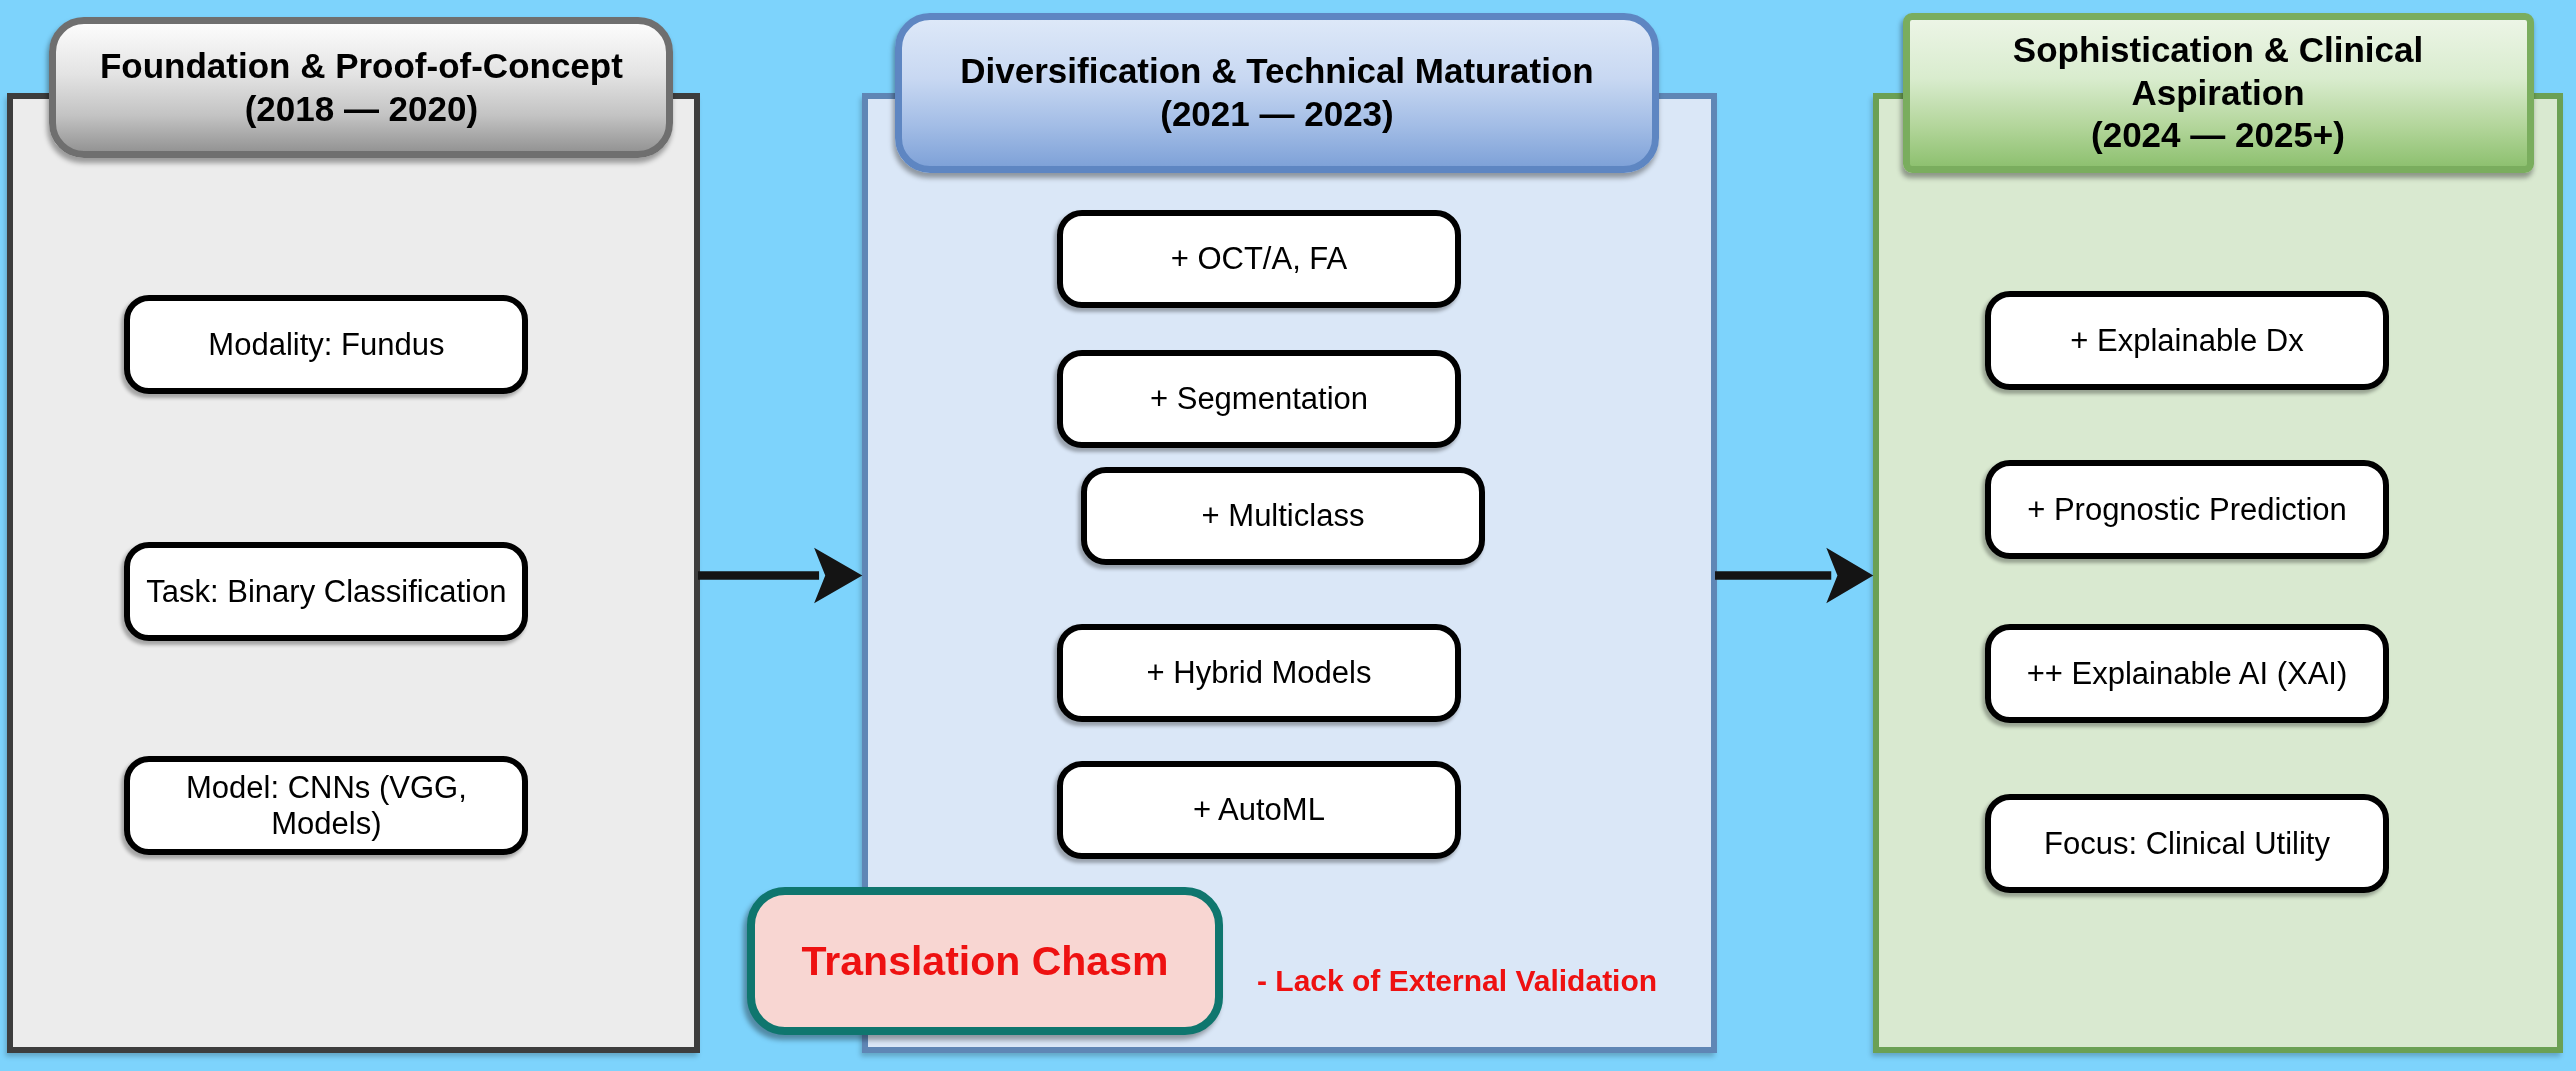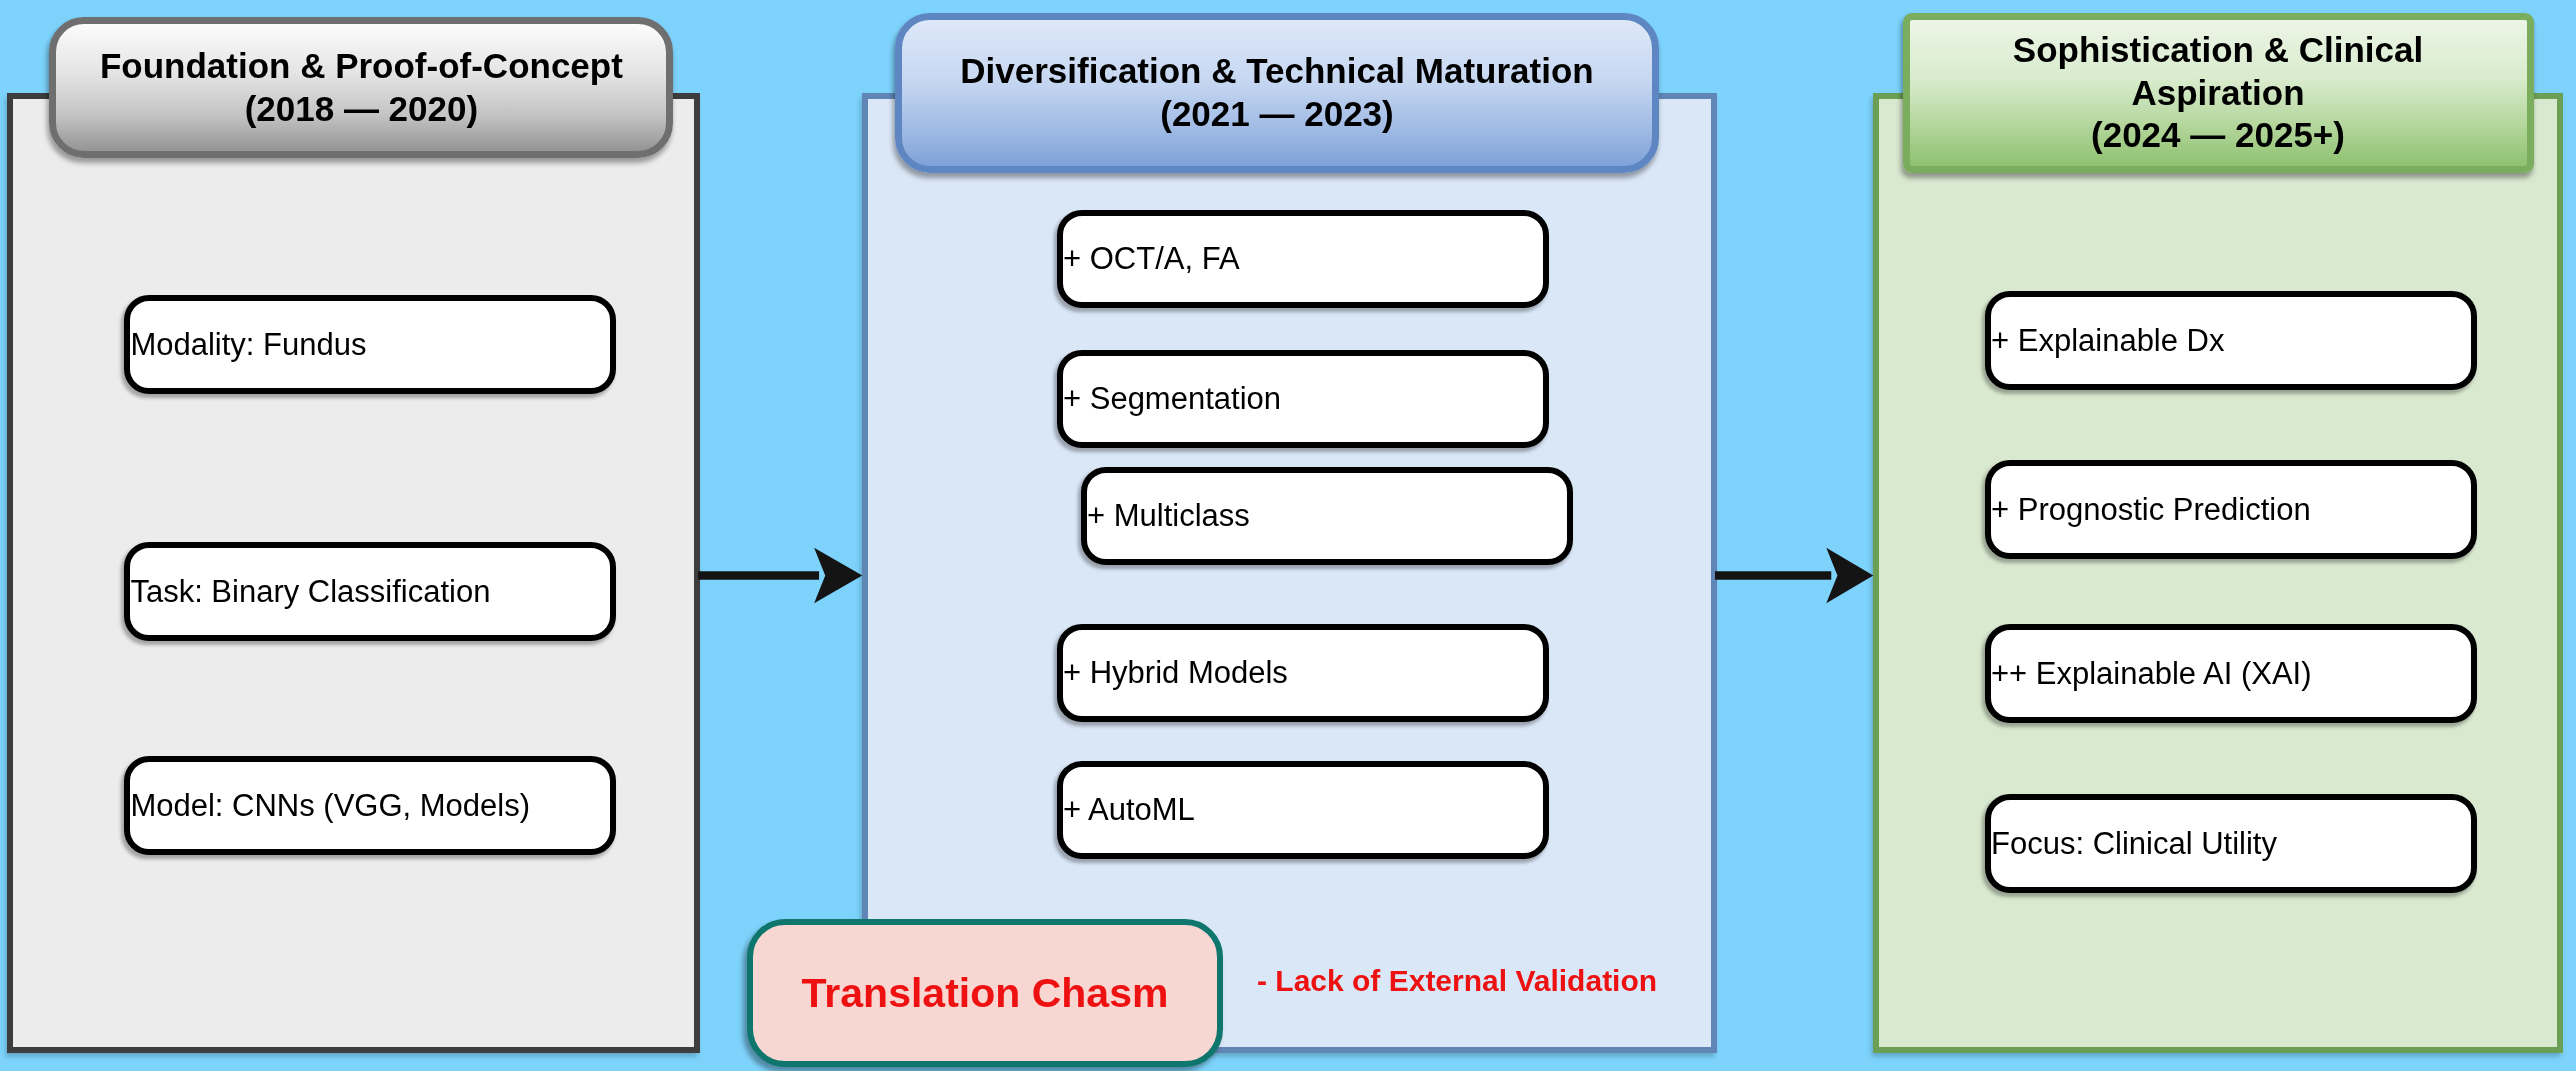--- a/index.html
+++ b/index.html
@@ -36,41 +36,40 @@
     background:linear-gradient(180deg,#dde8f8 0%,#c8d8f2 40%,#a3bde6 72%,#7fa2d8 100%);
   }
   .header-3{
     left:23.5px;top:-86px;width:631px;height:160px;border-color:#7aad5e;
     background:linear-gradient(180deg,#ecf5e6 0%,#d9ecce 40%,#b4d69c 72%,#8ec170 100%);
     border-radius:9px;
   }
 
   
   .node{
-    position:absolute;width:492px;height:99px;box-sizing:border-box;z-index:2;
+    position:absolute;width:404px;height:99px;box-sizing:border-box;z-index:2;
     background:#ffffff;border:6.2px solid #000000;border-radius:25px;
-    display:flex;align-items:center;text-align:center;
+    display:flex;align-items:center;justify-content:center;text-align:center;
     font-size:31px;color:#000;
     box-shadow:-2.5px 3.7px 3.7px rgba(0,0,0,.30);
   }
   .panel-1 .node{left:111px;}
   .p1-n1{top:196px;} .p1-n2{top:443px;} .p1-n3{top:657px;}
   .panel-2 .node{left:189px;height:98px;}
   .p2-n1{top:111px;} .p2-n2{top:251px;} .p2-n3{top:368px;margin-left:24px;} .p2-n4{top:525px;} .p2-n5{top:662px;}
   .panel-3 .node{left:106px;}
   .p3-n1{top:192px;} .p3-n2{top:361px;} .p3-n3{top:525px;} .p3-n4{top:695px;}
 
   
   .chasm{
     position:absolute;left:-121px;top:788px;width:476px;height:148px;box-sizing:border-box;z-index:4;
-    background:#f8d6d2;border:6px solid #0f766e;border-radius:38px;
+    background:#f8d6d2;border:8px solid #0f766e;border-radius:38px;
     display:flex;align-items:center;justify-content:center;
     font-weight:bold;font-size:41px;color:#ee1111;
     box-shadow:-3.1px 5px 5.6px rgba(0,0,0,.35);
-    margin-top:32px;
   }
   .chasm-bullets{
     position:absolute;left:389px;top:787px;z-index:4;
     color:#ee1111;font-weight:bold;font-size:30px;line-height:38px;white-space:pre;
   }
   
   .arrow{position:absolute;top:537px;z-index:2;}
   .arrow-1{left:698px;}
   .arrow-2{left:1715px;}
 </style>

